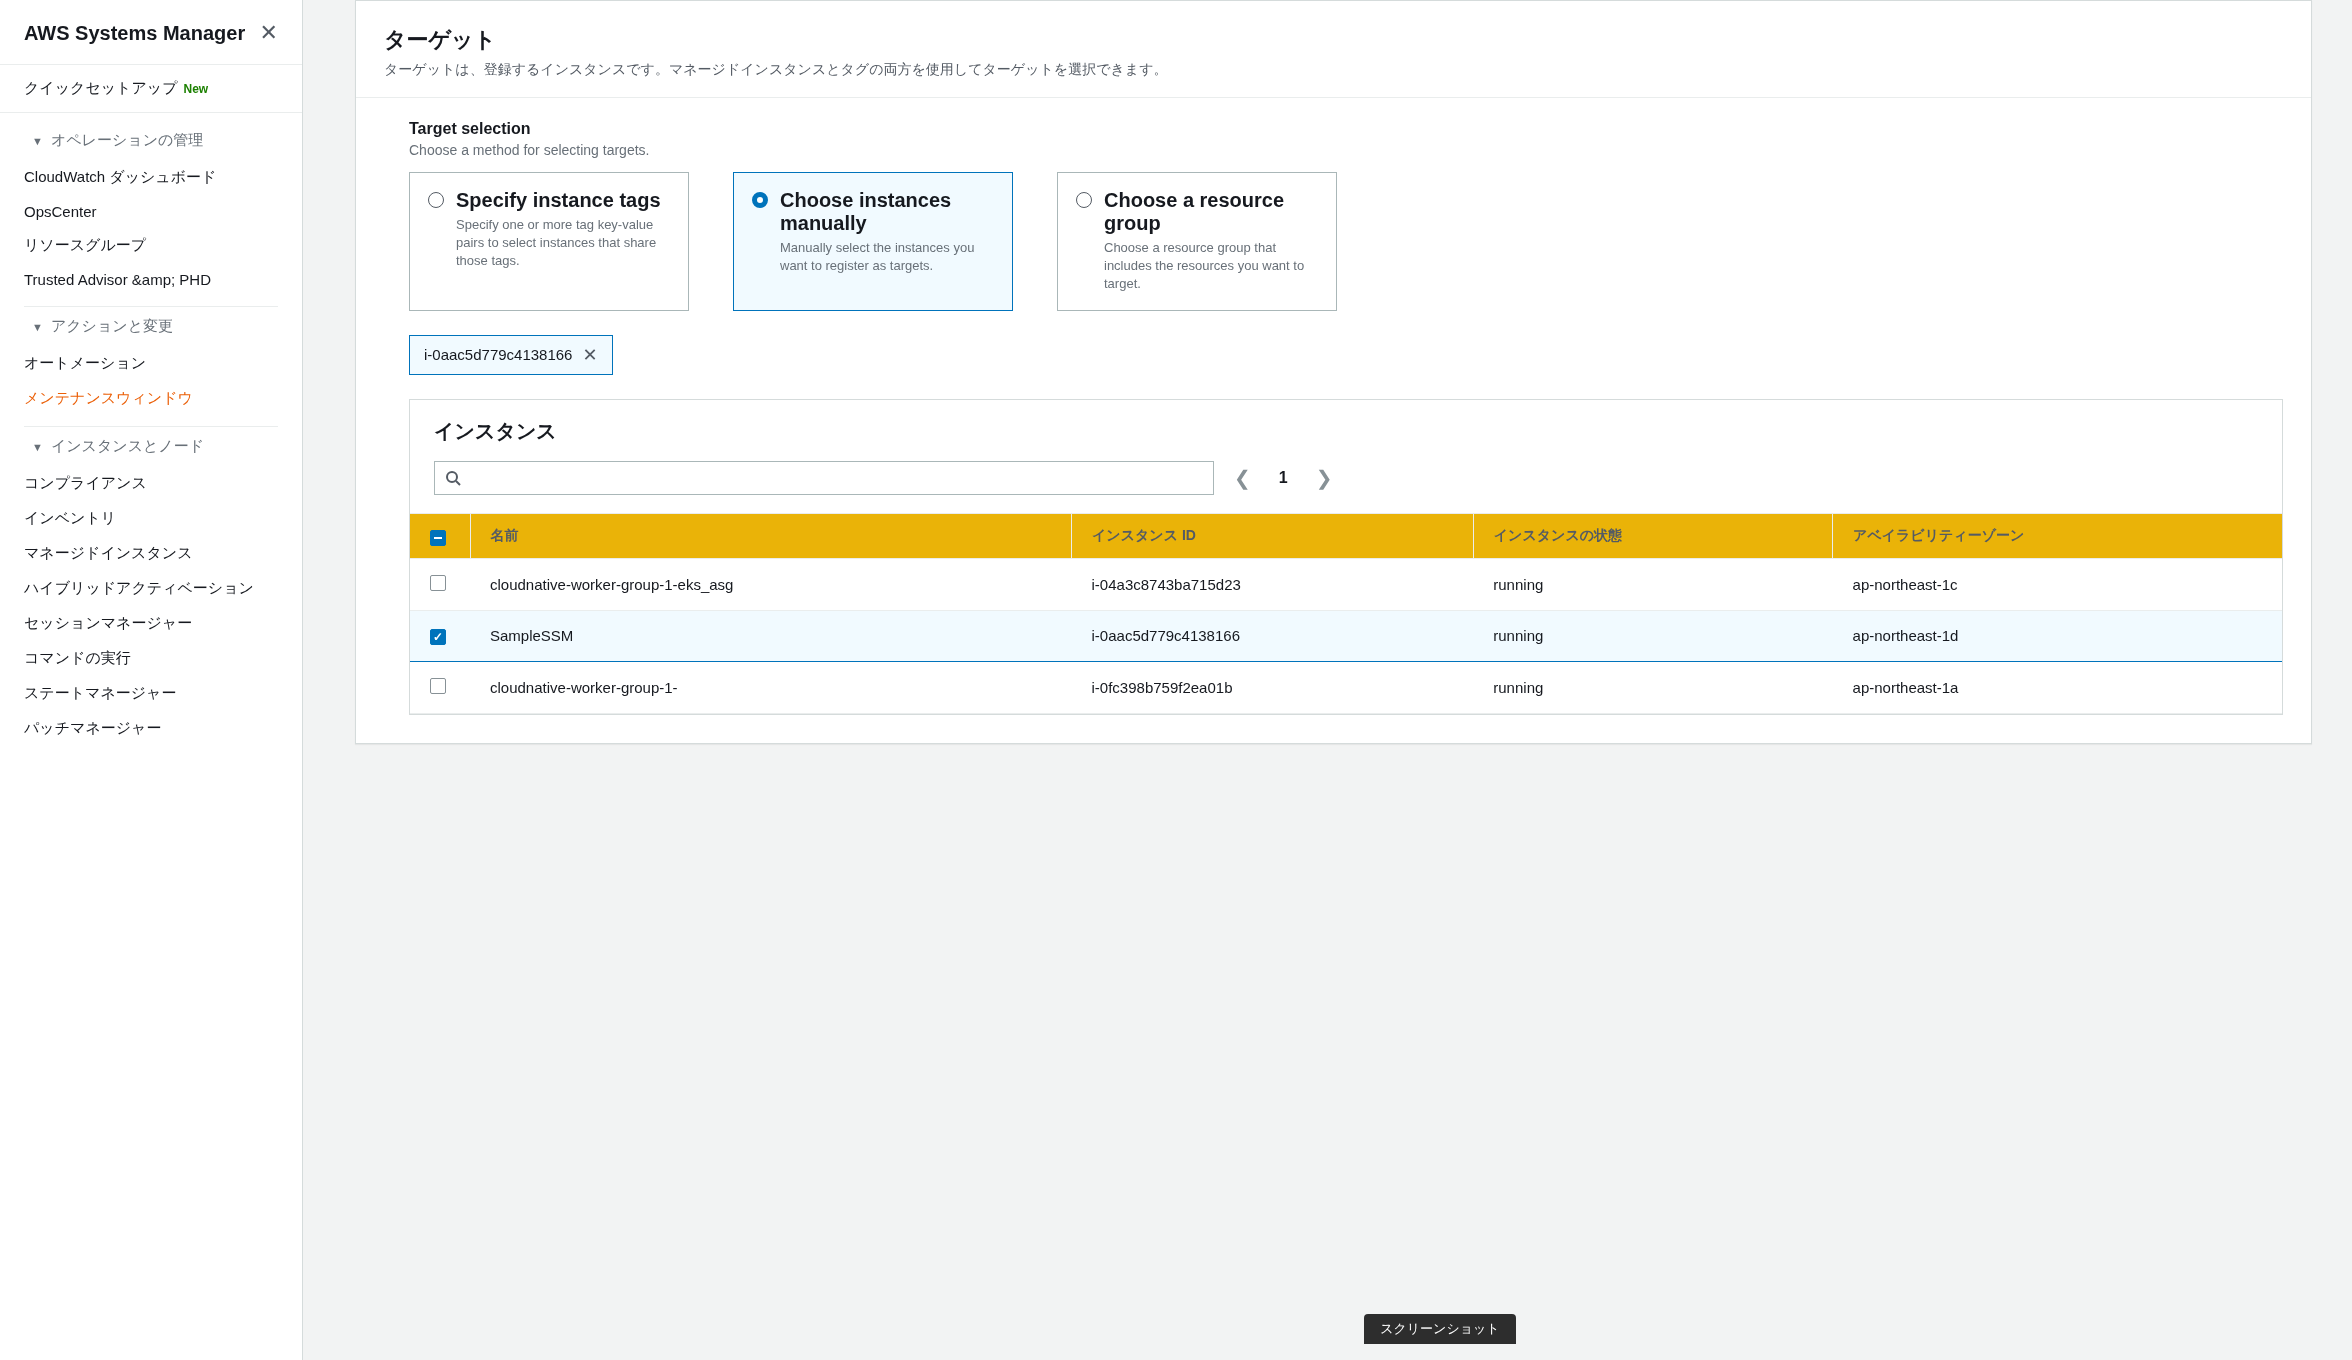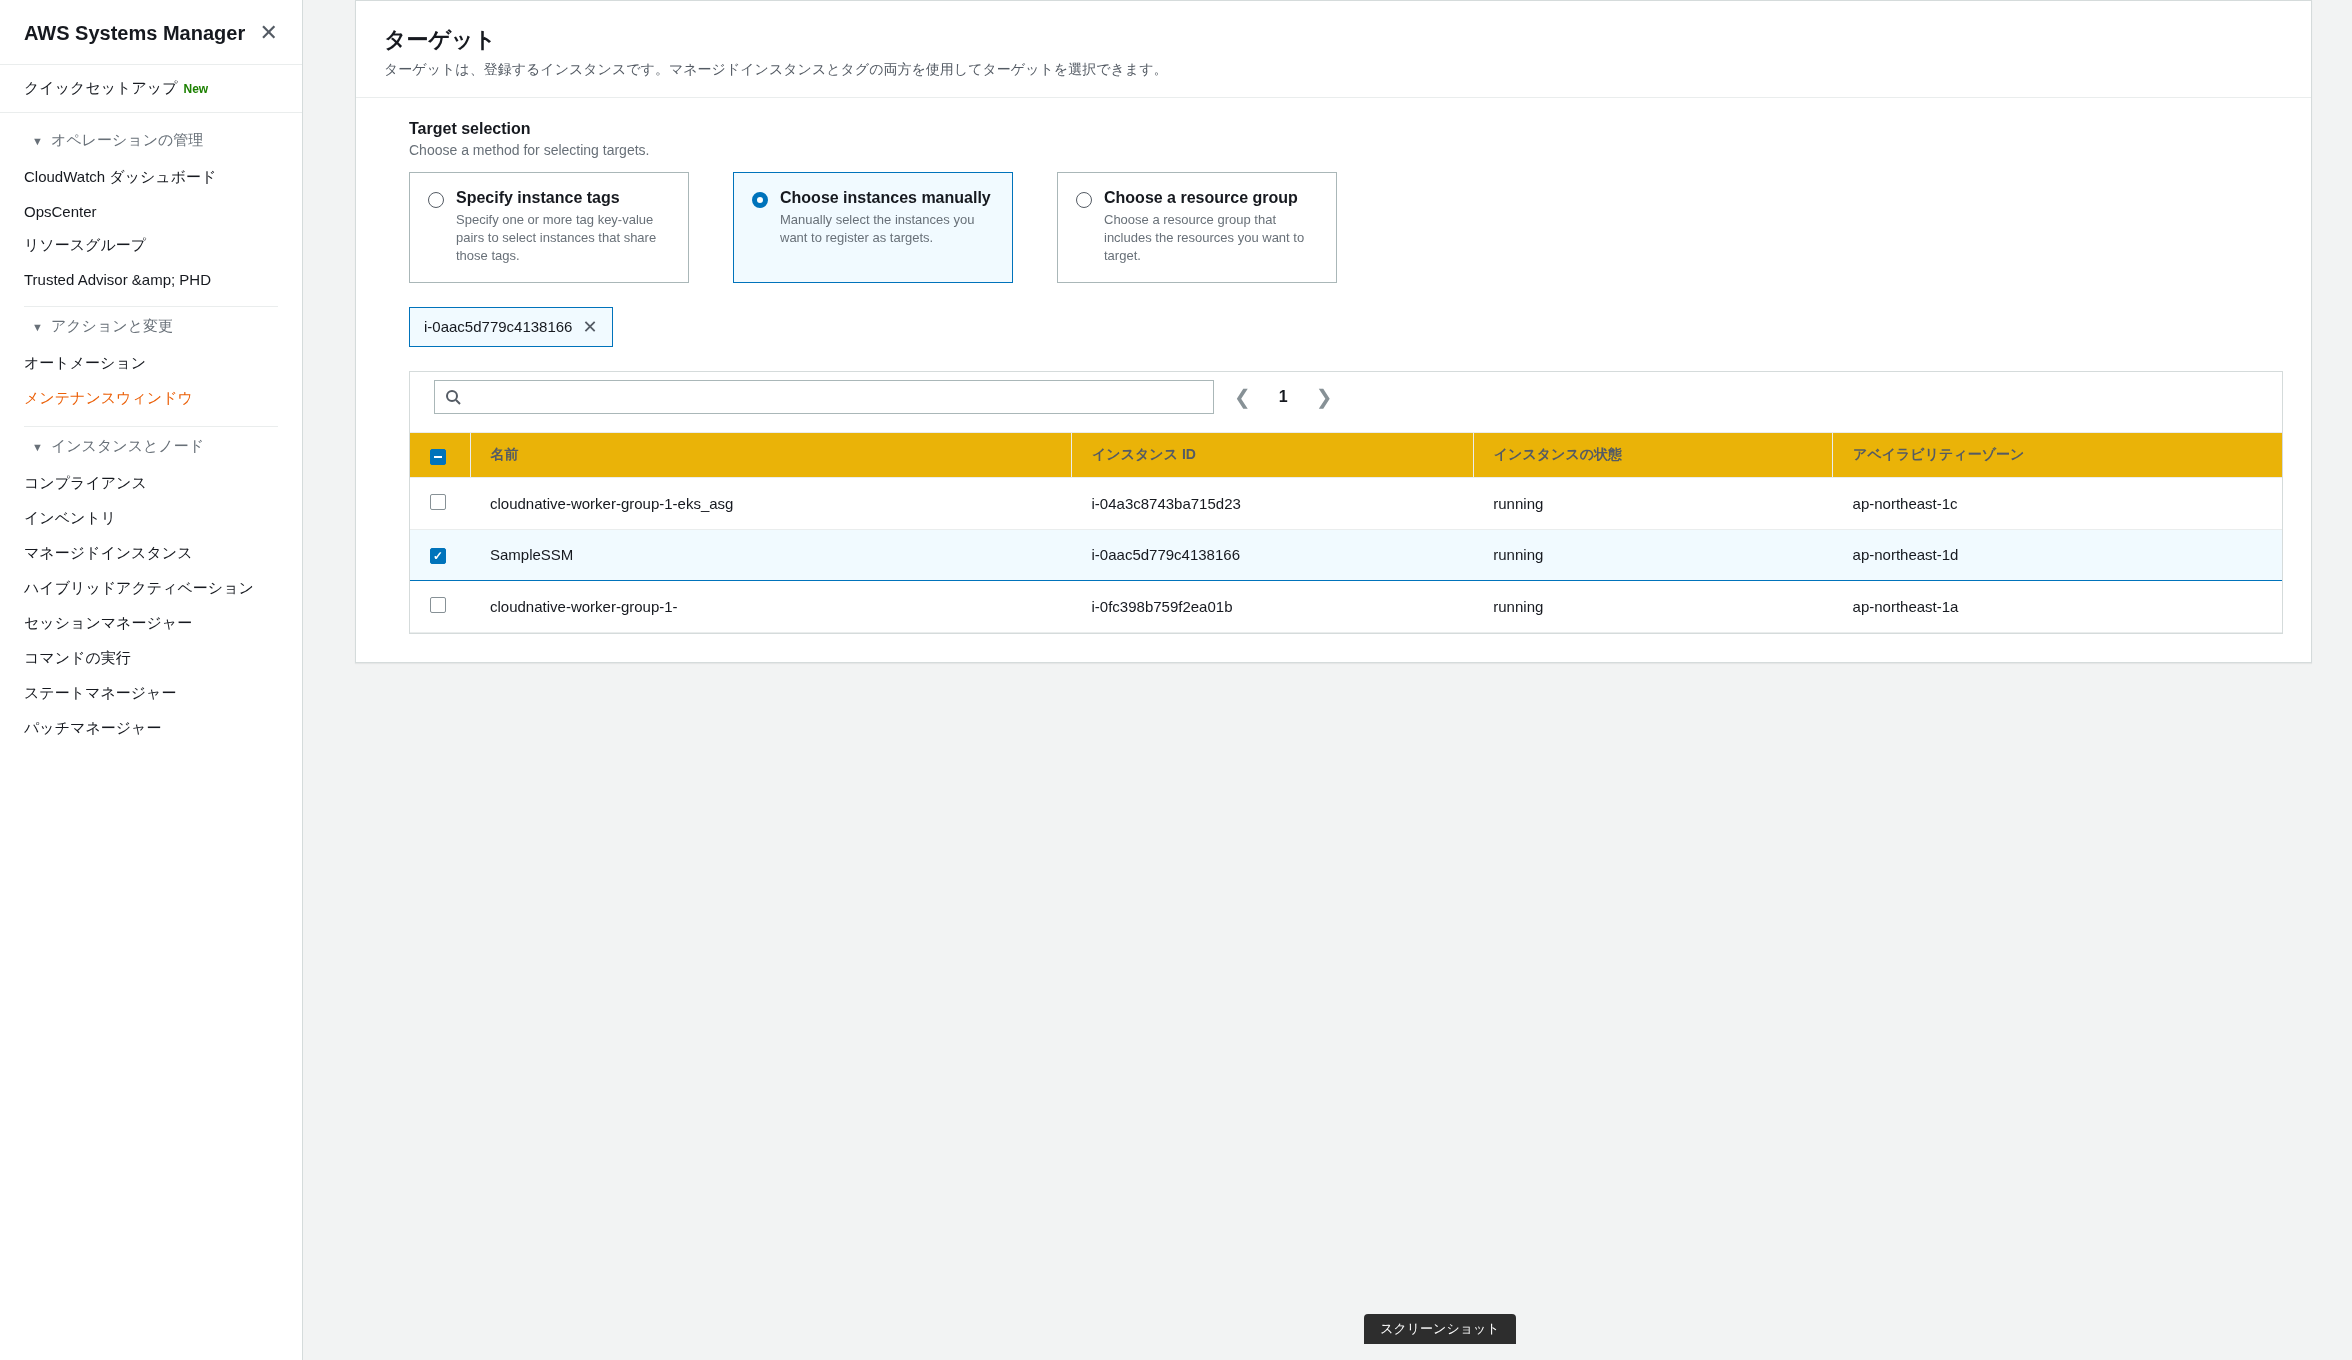--- a/index.html
+++ b/index.html
@@ -108,21 +108,21 @@
     .radio {
       width: 16px; height: 16px;
       border: 1px solid #545b64;
       border-radius: 50%;
       margin-top: 3px;
       flex-shrink: 0;
       position: relative;
       background: #fff;
     }
     .radio.checked { border: 5px solid #0073bb; }
-    .option-title { font-size: 16px; font-weight: 700; color: #16191f; margin-bottom: 4px; }
+    .option-title { font-size: 20px; font-weight: 700; color: #16191f; margin-bottom: 4px; }
     .option-desc { font-size: 13px; color: #687078; line-height: 1.4; }
     .token {
       display: inline-flex;
       align-items: center;
       gap: 10px;
       border: 1px solid #0073bb;
       background: #f1faff;
       padding: 10px 14px;
       margin-top: 24px;
       font-size: 15px;
@@ -284,20 +284,23 @@
           </div>
         </div>
       </div>
 
       <div class="token">
         <span>i-0aac5d779c4138166</span>
         <span class="remove">✕</span>
       </div>
 
       <div class="instances-panel">
+        <div class="instances-header">
+          <div class="instances-title">インスタンス</div>
+        </div>
         <div class="search-row">
           <div class="search-box">
             <svg width="16" height="16" viewBox="0 0 16 16">
                 <circle cx="7" cy="7" r="5" stroke="#545b64" stroke-width="2" fill="none"></circle>
                 <line x1="11" y1="11" x2="15" y2="15" stroke="#545b64" stroke-width="2"></line>
               </svg>
             <input class="search-input" placeholder="" style="">
           </div>
           <div class="pagination">
             <span class="nav-arrow">❮</span>

